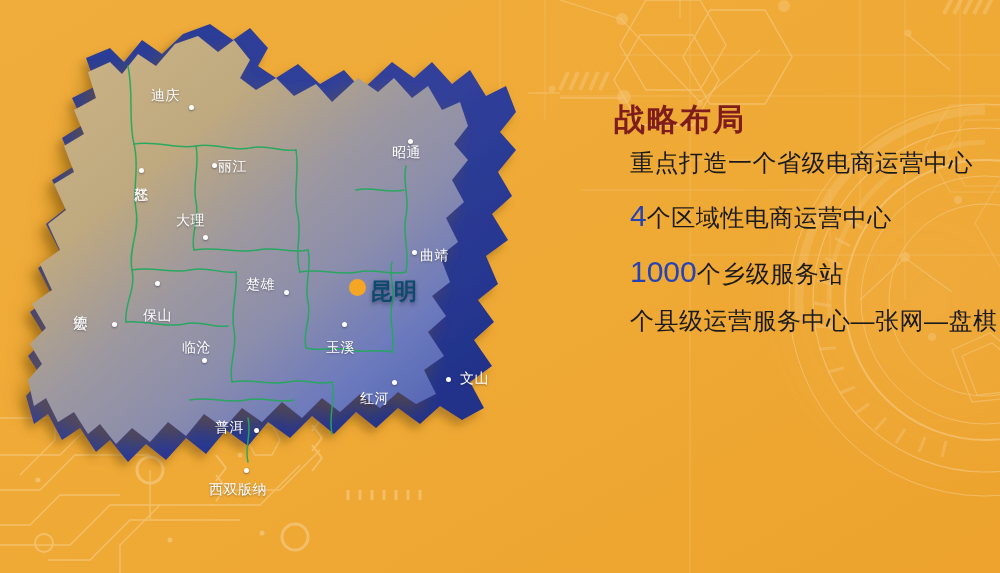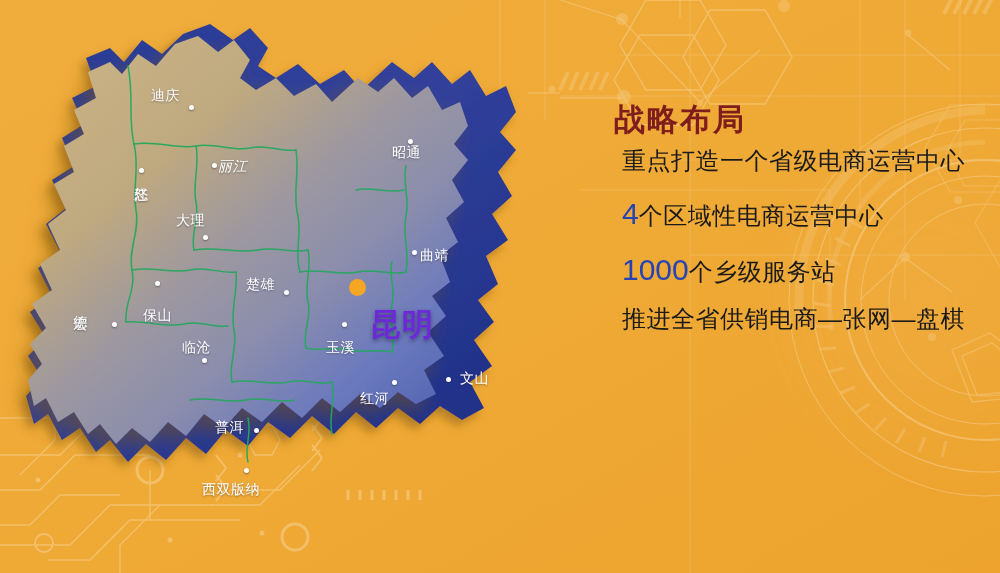--- a/index.html
+++ b/index.html
@@ -20,39 +20,38 @@
   
   .mlabel{
     position:absolute;color:#ffffff;white-space:nowrap;
     font-size:14px;line-height:1.05;letter-spacing:.5px;
     text-shadow:0 1px 2px rgba(40,40,60,.45);
   }
   .mlabel.vert{writing-mode:vertical-rl;text-orientation:upright;letter-spacing:1px;}
   .mdot{position:absolute;width:5px;height:5px;border-radius:50%;background:#ffffff;
          box-shadow:0 1px 2px rgba(40,40,60,.5);}
   .capital-label{
-    position:absolute;color:#6d28d9;font-size:31px;font-weight:bold;
+    position:absolute;color:#0c4a6e;font-size:23px;font-weight:bold;
     letter-spacing:1px;white-space:nowrap;
     text-shadow:0 2px 4px rgba(30,30,60,.55);
-    margin-top:28px;
   }
   .capital-dot{
     position:absolute;width:17px;height:17px;border-radius:50%;
     background:#f5a623;box-shadow:0 0 0 0 rgba(0,0,0,0);
   }
 
   
   #panel{position:absolute;left:614px;top:104px;width:380px;}
   .panel-title{
     font-size:31px;font-weight:bold;color:#7f1d1d;letter-spacing:2px;
     margin:0 0 14px 0;line-height:1;
   }
   .line{
     font-size:24px;color:#1a1a1a;letter-spacing:.5px;white-space:nowrap;
-    line-height:1;margin:8px;
+    line-height:1;margin:16px;
   }
   .line.gap{margin-top:26px;}
   .line.gap-s{margin-top:22px;}
   .num{
     color:#2543b5;font-size:30px;font-weight:normal;letter-spacing:0;
     font-family:"Liberation Sans","DejaVu Sans",sans-serif;
   }
 </style>
 </head>
 <body>
@@ -302,21 +301,21 @@
         <path d="M356,190 C372,186 388,194 404,190"></path>
       </g>
     </svg>
 
     <div id="map-labels">
         <div class="mdot" style="left: 189px; top: 105px;"></div>
         <div class="mlabel" style="left: 151px; top: 88px;">迪庆</div>
         <div class="mdot" style="left: 408px; top: 139px;"></div>
         <div class="mlabel" style="left: 392px; top: 117px; margin-top: 28px;">昭通</div>
         <div class="mdot" style="left: 212px; top: 163px;"></div>
-        <div class="mlabel" style="left: 218px; top: 159px; font-style: italic;">丽江</div>
+        <div class="mlabel" style="left: 218px; top: 159px;">丽江</div>
         <div class="mdot" style="left: 139px; top: 168px;"></div>
         <div class="mlabel vert" style="left: 134px; top: 176px;">怒江</div>
         <div class="mdot" style="left: 203px; top: 235px;"></div>
         <div class="mlabel" style="left: 169px; top: 213px; margin-left: 7px;">大理</div>
         <div class="mdot" style="left: 412px; top: 250px;"></div>
         <div class="mlabel" style="left: 420px; top: 248px;">曲靖</div>
         <div class="mdot" style="left: 284px; top: 290px;"></div>
         <div class="mlabel" style="left: 246px; top: 277px;">楚雄</div>
         <div class="mdot" style="left: 155px; top: 281px;"></div>
         <div class="mlabel" style="left: 135px; top: 308px; margin-left: 8px;">保山</div>
@@ -326,29 +325,29 @@
         <div class="mlabel" style="left: 326px; top: 340px;">玉溪</div>
         <div class="mdot" style="left: 202px; top: 358px;"></div>
         <div class="mlabel" style="left: 182px; top: 340px;">临沧</div>
         <div class="mdot" style="left: 446px; top: 377px;"></div>
         <div class="mlabel" style="left: 460px; top: 371px;">文山</div>
         <div class="mdot" style="left: 392px; top: 380px;"></div>
         <div class="mlabel" style="left: 360px; top: 391px;">红河</div>
         <div class="mdot" style="left: 254px; top: 428px;"></div>
         <div class="mlabel" style="left: 215px; top: 420px;">普洱</div>
         <div class="mdot" style="left: 244px; top: 468px;"></div>
-        <div class="mlabel" style="left: 202px; top: 482px;">西双版纳</div>
+        <div class="mlabel" style="left: 209px; top: 482px;">西双版纳</div>
         <div class="capital-dot" style="left: 349px; top: 279px;"></div>
         <div class="capital-label" style="left: 370px; top: 276px;">昆明</div>
       </div>
   </div>
 
   <div id="panel">
     <div class="panel-title">战略布局</div>
     <div id="panel-lines">
         <div class="line"><span>重点打造一个省级电商运营中心</span></div>
         <div class="line gap"><span class="num">4</span><span>个区域性电商运营中心</span></div>
         <div class="line gap"><span class="num">1000</span><span>个乡级服务站</span></div>
-        <div class="line gap-s"><span>推进全省供销电商—张网—盘棋</span></div>
+        <div class="line gap-s"><span>个县级运营服务中心—张网—盘棋</span></div>
       </div>
   </div>
 
 </div>
 
 </body></html>

